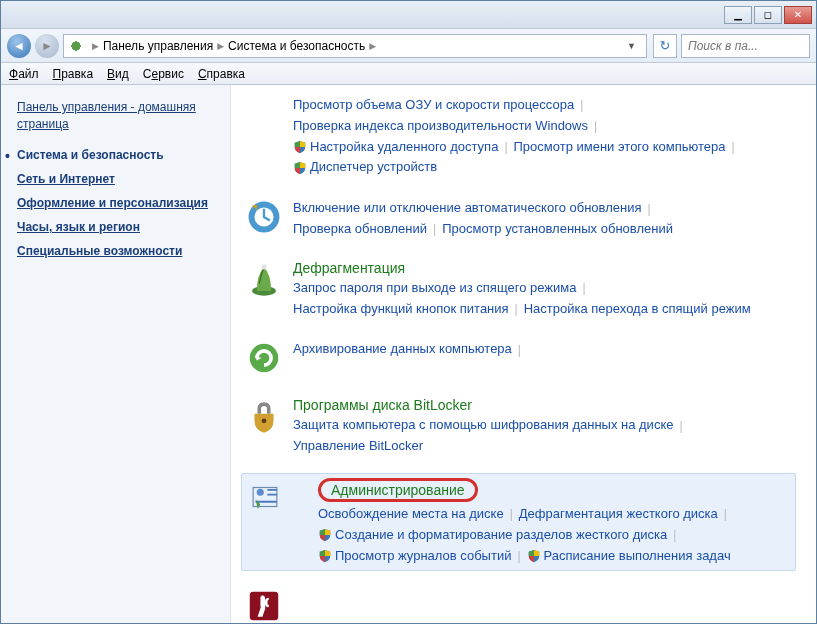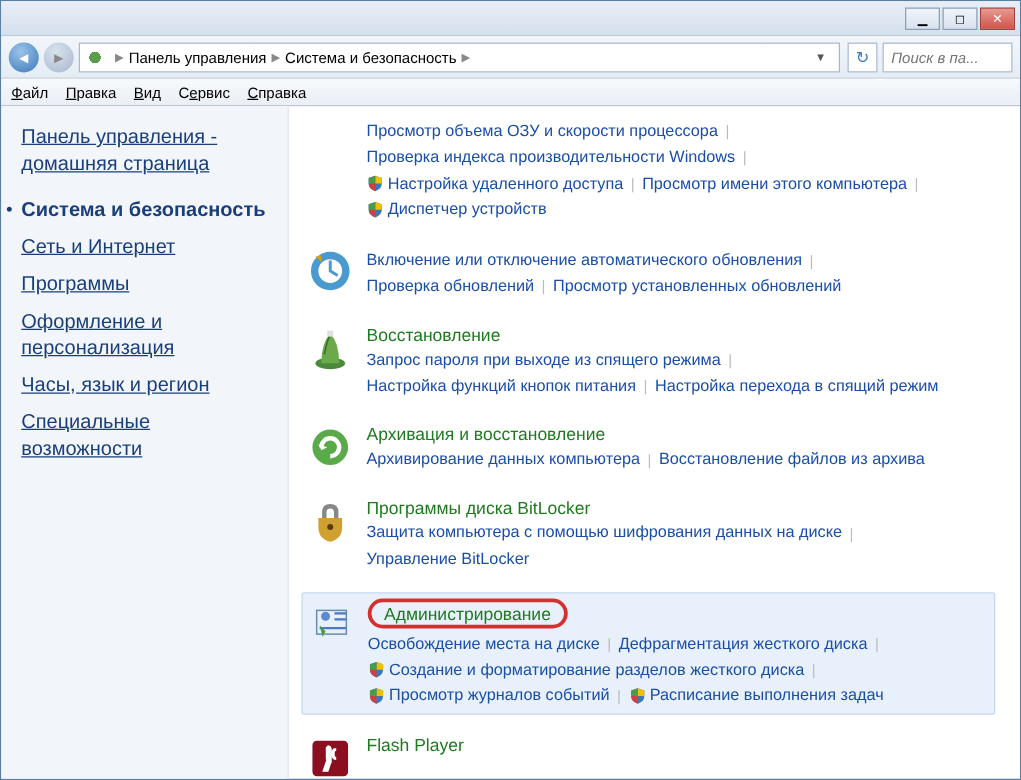--- a/index.html
+++ b/index.html
@@ -9,33 +9,33 @@
 .winbtn { width: 28px; height: 18px; margin-left: 2px; border: 1px solid #8ca0b8; background: linear-gradient(to bottom, #f0f4fa, #d8e2ee); display: flex; align-items: center; justify-content: center; font-size: 10px; cursor: pointer; }
 .winbtn.close { background: linear-gradient(to bottom, #e79b92, #d1524a); color: #fff; border-color: #a04038; }
 .navbar { height: 34px; background: linear-gradient(to bottom, #f2f6fb, #e4ecf5); display: flex; align-items: center; padding: 0 6px; gap: 4px; border-bottom: 1px solid #c0c8d4; }
 .navbtn { width: 24px; height: 24px; border-radius: 50%; background: radial-gradient(circle at 40% 30%, #9cc4ea, #3a78b8); display: flex; align-items: center; justify-content: center; color: #fff; cursor: pointer; }
 .navbtn.fwd { background: radial-gradient(circle at 40% 30%, #d8e2ee, #a8b8cc); color: #888; }
 .addressbar { flex: 1; height: 24px; border: 1px solid #a8b8cc; background: #fff; display: flex; align-items: center; padding: 0 4px; font-size: 12px; }
 .addressbar .crumb { color: #000; cursor: pointer; }
 .addressbar .sep { color: #888; margin: 0 4px; font-size: 9px; }
 .addr-icon { width: 16px; height: 16px; margin-right: 4px; background: radial-gradient(circle, #5a9e4a 40%, #fff 41%); border-radius: 2px; }
 .refresh-btn { width: 24px; height: 24px; border: 1px solid #a8b8cc; background: #fff; margin-left: 2px; display: flex; align-items: center; justify-content: center; color: #3a78b8; cursor: pointer; font-size: 13px; }
-.searchbox { width: 104px; height: 24px; border: 1px solid #a8b8cc; background: #fff; padding: 0 6px; font-style: italic; color: #888; font-size: 12px; }
+.searchbox { width: 129px; height: 24px; border: 1px solid #a8b8cc; background: #fff; padding: 0 6px; font-style: italic; color: #888; font-size: 12px; }
 .menubar { height: 22px; background: linear-gradient(to bottom, #f6f9fc, #eaeff6); display: flex; align-items: center; padding: 0 8px; gap: 14px; font-size: 12px; border-bottom: 1px solid #c0c8d4; }
 .menubar span { cursor: pointer; }
 .menubar span u { text-decoration: underline; }
 .body { flex: 1; display: flex; overflow: hidden; }
-.sidebar { width: 230px; background: #f2f6fb; padding: 14px 16px; font-size: 16px; border-right: 1px solid #e0e6ee; }
+.sidebar { width: 230px; background: #f2f6fb; padding: 14px 16px; font-size: 12px; border-right: 1px solid #e0e6ee; }
 .sidebar .home { color: #1a3e7a; text-decoration: underline; display: block; margin-bottom: 14px; line-height: 1.4; }
-.sidebar .cat { display: block; color: #1a3e7a; text-decoration: underline; margin: 8px 0; cursor: pointer; line-height: 1.35; }
+.sidebar .cat { display: block; color: #1a3e7a; text-decoration: underline; margin: 8px 0; cursor: pointer; line-height: 1.35; font-weight: bold; }
 .sidebar .cat.active { color: #1a3e7a; font-weight: bold; text-decoration: none; position: relative; }
 .sidebar .cat.active::before { content: "•"; position: absolute; left: -12px; color: #1a3e7a; font-size: 14px; }
 .content { flex: 1; overflow-y: auto; padding: 6px 20px 12px 10px; }
 .section { display: flex; margin-bottom: 12px; padding: 4px; }
-.section.highlighted { background: #e8f1fb; border: 1px solid #c4d8ee; border-radius: 2px; }
+.section.highlighted { background: #e8f1fb; border: 1px solid #c4d8ee; border-radius: 2px; gap: 24px; }
 .secicon { width: 38px; height: 38px; flex-shrink: 0; margin-right: 10px; display: flex; align-items: center; justify-content: center; font-size: 26px; }
 .secbody { flex: 1; }
 .sectitle { color: #1e7a1e; font-size: 14px; cursor: pointer; display: inline-block; margin-bottom: 2px; }
 .sectitle.annotated { border: 3px solid #d43030; border-radius: 16px; padding: 1px 10px; }
 .links { display: flex; flex-wrap: wrap; align-items: center; gap: 0; }
 .slink { color: #1a4ea8; font-size: 13px; cursor: pointer; white-space: nowrap; margin-right: 4px; line-height: 1.6; }
 .ldiv { color: #bbb; margin: 0 6px 0 2px; }
 .shield { display: inline-block; width: 14px; height: 14px; vertical-align: middle; margin-right: 3px; }
 .shield svg { width: 14px; height: 14px; }
 .dropdown-arrow { margin-left: auto; color: #555; font-size: 9px; padding: 0 6px; cursor: pointer; }
@@ -73,21 +73,20 @@
     <span>С<u>е</u>рвис</span>
     <span><u>С</u>правка</span>
   </div>
 
   <div class="body">
     <div class="sidebar">
       <a class="home">Панель управления - домашняя страница</a>
       <div id="sidebar-items">
           <a class="cat active">Система и безопасность</a>
           <a class="cat">Сеть и Интернет</a>
-          <a class="cat">Программы</a>
           <a class="cat">Оформление и персонализация</a>
           <a class="cat">Часы, язык и регион</a>
           <a class="cat">Специальные возможности</a>
         </div>
     </div>
     <div class="content" id="content">
         <div class="section">
           <div class="secicon"></div>
           <div class="secbody">
             <div class="links">
@@ -135,44 +134,42 @@
         <div class="section">
           <div class="secicon">
             <svg viewBox="0 0 32 32">
               <ellipse cx="16" cy="26" rx="10" ry="4" fill="#4a8a3a"></ellipse>
               <path d="M10 26 Q10 12 16 6 Q22 12 22 26 Z" fill="#6aaa4a"></path>
               <path d="M12 20 Q14 10 16 7" stroke="#3a6a2a" fill="none"></path>
               <rect x="14" y="4" width="4" height="4" fill="#e0e0e0"></rect>
             </svg>
           </div>
           <div class="secbody">
-            <div><span class="sectitle">Восстановление</span></div>
+            <div><span class="sectitle">Дефрагментация</span></div>
             <div class="links">
               <span class="slink">Запрос пароля при выходе из спящего режима</span>
               <span class="ldiv">|</span>
               <span class="slink">Настройка функций кнопок питания</span>
               <span class="ldiv">|</span>
               <span class="slink">Настройка перехода в спящий режим</span>
             </div>
           </div>
         </div>
         <div class="section">
           <div class="secicon">
             <svg viewBox="0 0 32 32">
               <circle cx="16" cy="16" r="12" fill="#5aaa4a"></circle>
               <path d="M10 16 A6 6 0 1 1 16 22" stroke="#fff" stroke-width="3" fill="none"></path>
               <path d="M8 14 L10 18 L14 16 Z" fill="#fff"></path>
             </svg>
           </div>
           <div class="secbody">
-            <div><span class="sectitle">Архивация и восстановление</span></div>
             <div class="links">
               <span class="slink">Архивирование данных компьютера</span>
               <span class="ldiv">|</span>
-              <span class="slink">Восстановление файлов из архива</span>
             </div>
           </div>
         </div>
         <div class="section">
           <div class="secicon">
             <svg viewBox="0 0 32 32">
               <path d="M8 14 L8 20 Q8 28 16 30 Q24 28 24 20 L24 14 Z" fill="#d0a030"></path>
               <path d="M12 14 L12 10 Q12 6 16 6 Q20 6 20 10 L20 14" stroke="#888" stroke-width="3" fill="none"></path>
               <circle cx="16" cy="20" r="2" fill="#5a3a10"></circle>
             </svg>
@@ -224,24 +221,20 @@
                   </svg></span>Расписание выполнения задач</span>
             </div>
           </div>
         </div>
         <div class="section">
           <div class="secicon">
             <svg viewBox="0 0 32 32">
               <rect x="4" y="4" width="24" height="24" rx="3" fill="#8a1020"></rect>
               <path d="M14 8 L14 16 Q14 18 16 18 L16 10 Q16 8 14 8 M14 18 L12 24 L14 24 L16 18 M20 10 Q18 10 18 12 L18 14 Q18 16 20 16" stroke="#fff" stroke-width="2" fill="none"></path>
             </svg>
-          </div>
-          <div class="secbody">
-            <div><span class="sectitle">Flash Player</span></div>
-            <div class="links"></div>
           </div>
         </div>
         <div class="section">
           <div class="secicon">
             <svg viewBox="0 0 32 32">
               <rect x="6" y="10" width="20" height="16" fill="#d08030"></rect>
               <rect x="6" y="10" width="20" height="4" fill="#a05a10"></rect>
               <path d="M14 6 L18 6 L20 10 L12 10 Z" fill="#c07020"></path>
               <circle cx="22" cy="22" r="6" fill="#d04040"></circle>
               <path d="M19 22 L25 22" stroke="#fff" stroke-width="2"></path>

